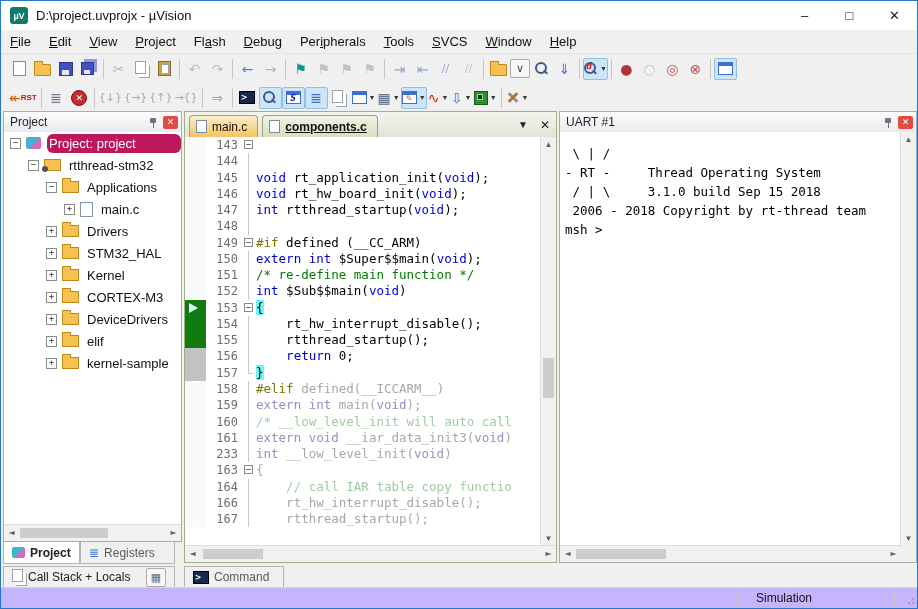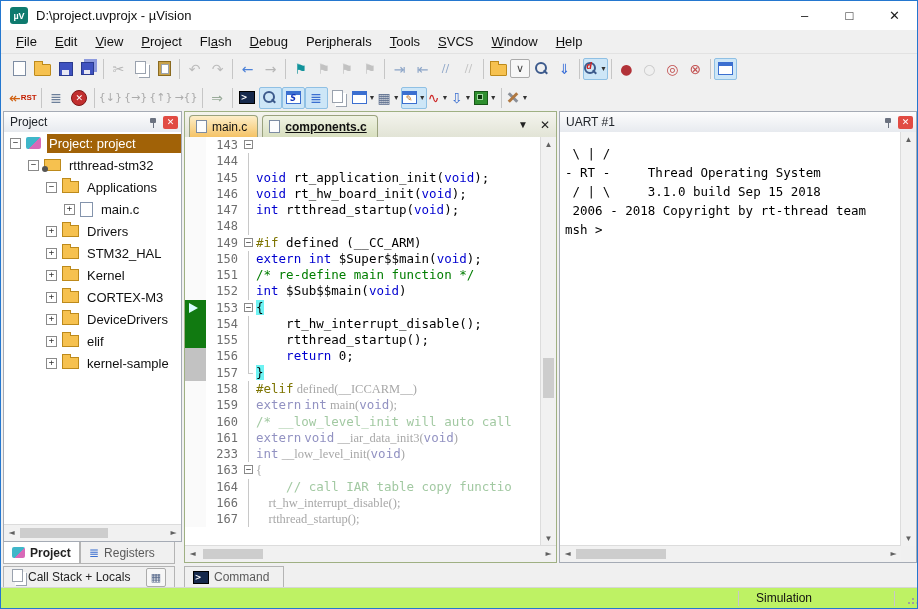--- a/index.html
+++ b/index.html
@@ -6,21 +6,21 @@
   .win{position:relative;width:918px;height:609px;background:#f0f0f0;border:1px solid #2477cf;box-sizing:border-box;overflow:hidden;}
 
   
   .titlebar{height:29px;background:#ffffff;display:flex;align-items:center;}
   .appicon{width:18px;height:17px;background:#0e7a6e;border-radius:3px;color:#fff;font-size:9px;font-weight:bold;display:flex;align-items:center;justify-content:center;margin:0 8px 0 9px;}
   .title{font-size:13px;color:#101010;text-align:center;}
   .wbtns{margin-left:auto;display:flex;height:100%;}
   .wbtn{width:45px;height:100%;display:flex;align-items:center;justify-content:center;font-size:13px;color:#1a1a1a;}
 
   
-  .menubar{height:23px;display:flex;align-items:center;padding-left:6px;font-size:13px;background:#f0f0f0;}
+  .menubar{height:23px;display:flex;align-items:center;font-size:13px;background:#f0f0f0;}
   .mitem{padding:2px 9px;color:#101010;}
   .mitem u{text-decoration:underline;}
 
   
   .tbrow{height:29px;display:flex;align-items:center;padding-left:7px;background:#f0f0f0;}
   .tbrow1{border-top:1px solid #e2e2e2;}
   .tbi{min-width:23px;height:22px;display:inline-flex;align-items:center;justify-content:center;position:relative;border:1px solid transparent;border-radius:2px;box-sizing:border-box;}
   .tbi.hl{background:#cde6f7;border-color:#8fc0e4;}
   .tbi.box{border:1px solid #ababab;background:#f7f7f7;min-width:20px;height:19px;}
   .tbi .g{font-size:14px;line-height:1;font-family:"DejaVu Sans",sans-serif;}
@@ -72,21 +72,21 @@
   .trow{height:22px;display:flex;align-items:center;font-size:13px;color:#101010;white-space:nowrap;}
   .exp{width:9px;height:9px;border:1px solid #8a8a8a;background:#fff;font-size:9px;line-height:7px;text-align:center;margin-right:5px;flex:none;color:#333;font-family:"DejaVu Sans Mono",monospace;}
   .ticon{margin-right:6px;flex:none;}
   .ti-prj{width:15px;height:12px;border-radius:2px;background:linear-gradient(135deg,#3fb6c9 55%,#d86ab8 55%);}
   .ti-gear{width:15px;height:10px;background:#f6c14f;border:1px solid #bd8a1b;position:relative;}
   .ti-gear:after{content:"";position:absolute;left:-3px;bottom:-2px;width:6px;height:6px;background:#555;border-radius:50%;}
   .ti-folder{width:15px;height:10px;background:#f6c14f;border:1px solid #bd8a1b;position:relative;}
   .ti-folder:before{content:"";position:absolute;top:-4px;left:-1px;width:7px;height:3px;background:#f6c14f;border:1px solid #bd8a1b;border-bottom:none;}
   .ti-file{width:11px;height:13px;background:#fff;border:1px solid #8494ac;}
   .trow .lbl{padding:2px 6px 2px 2px;}
-  .trow.sel .lbl{background:#a16207;color:#fff;flex:1;}
+  .trow.sel .lbl{background:#be185d;color:#fff;flex:1;border-radius:6px;}
 
   
   .sbh{position:absolute;height:16px;background:#f1f1f1;border-top:1px solid #dcdcdc;font-family:"DejaVu Sans",sans-serif;}
   .sbv{position:absolute;width:15px;background:#f1f1f1;border-left:1px solid #dcdcdc;}
   .sbbtn{position:absolute;font-size:8px;color:#606060;width:15px;height:15px;text-align:center;line-height:15px;}
   .sbthumb{position:absolute;background:#cdcdcd;}
 
   
   .btab{position:absolute;height:22px;display:flex;align-items:center;font-size:12px;color:#222;background:#f0f0f0;border:1px solid #b4b4b4;border-top:none;box-sizing:border-box;padding:0 8px;}
   .btab.active{background:#ffffff;font-weight:bold;}
@@ -110,30 +110,30 @@
   .mcell.mgry{background:#c2c2c2;}
   .mcell.marrow:before{content:"";position:absolute;left:4px;top:3px;border-left:9px solid #d8fdff;border-top:5px solid transparent;border-bottom:5px solid transparent;}
   .lnum{width:32px;flex:none;text-align:right;color:#6e6e6e;font-size:12px;padding-right:5px;background:#fff;}
   .fold{width:13px;flex:none;position:relative;}
   .fold .rail{position:absolute;left:5px;top:0;bottom:0;width:1px;background:#c8c8c8;}
   .fold .rail.end{bottom:8px;}
   .fold .endstub{position:absolute;left:5px;top:8px;width:5px;height:1px;background:#c8c8c8;}
   .fbox{position:absolute;left:1px;top:3px;width:9px;height:9px;border:1px solid #8a8a8a;background:#fff;font-size:9px;line-height:7px;text-align:center;color:#333;box-sizing:border-box;}
   .ctext{white-space:pre;font-size:12.5px;color:#000;}
   .tk-k{color:#0000d0;} .tk-p{color:#000;} .tk-c{color:#007d00;} .tk-d{color:#7d7400;}
-  .tk-g{color:#a8a8a8;font-family:Liberation Serif, serif;} .tk-gk{color:#9292c2;} .tk-gc{color:#a2c9a2;}
+  .tk-g{color:#a8a8a8;} .tk-gk{color:#9292c2;} .tk-gc{color:#a2c9a2;}
   .tk-hb{background:#6ef3f3;color:#000;}
 
   
   #uartPanel{position:absolute;left:558px;top:110px;width:358px;height:452px;background:#f0f0f0;border:1px solid #a5abb5;box-sizing:border-box;}
   .uartbody{position:absolute;left:0;top:20px;right:15px;bottom:16px;background:#fff;border-right:1px solid #dcdcdc;}
   .uline{font-family:"DejaVu Sans Mono",monospace;font-size:12.5px;line-height:19px;white-space:pre;color:#000;padding-left:5px;}
 
   
-  .statusbar{position:absolute;left:0;top:586px;width:918px;height:21px;background:#bef264;border-top:1px solid #d6d6d6;font-size:12px;color:#111;}
+  .statusbar{position:absolute;left:0;top:586px;width:918px;height:21px;background:#c4b5fd;border-top:1px solid #d6d6d6;font-size:12px;color:#111;}
   .stsep{position:absolute;top:3px;width:1px;height:15px;background:#c8c8c8;}
   .grip{position:absolute;right:2px;bottom:4px;width:10px;height:10px;
     background:radial-gradient(circle at 2px 8px,#a0a0a0 1px,transparent 1.4px),radial-gradient(circle at 6px 8px,#a0a0a0 1px,transparent 1.4px),radial-gradient(circle at 6px 4px,#a0a0a0 1px,transparent 1.4px),radial-gradient(circle at 10px 8px,#a0a0a0 0,transparent 1.4px);}
 </style>
 </head>
 <body>
 
 <div class="win">
 
   <div class="titlebar">

